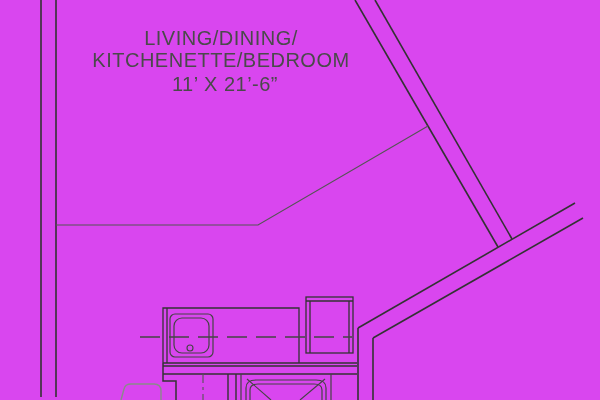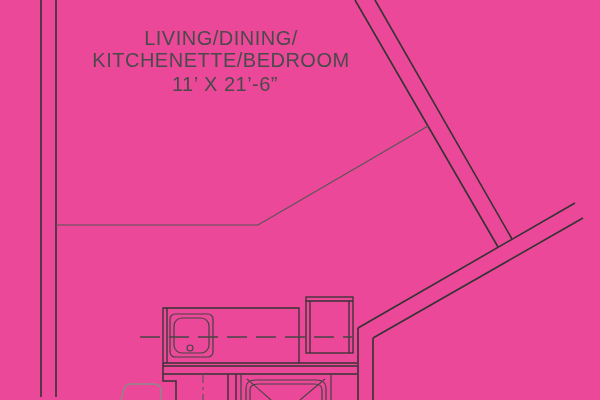--- a/index.html
+++ b/index.html
@@ -3,21 +3,21 @@
 <meta charset="utf-8">
 <style>
   html, body {
     margin: 0; padding: 0;
     background: #ffffff;
     font-family: "Liberation Sans", sans-serif;
   }
   #canvas {
     position: relative;
     width: 600px; height: 400px;
-    background: #ec4899;
+    background: #d946ef;
     overflow: hidden;
   }
   svg { display: block; }
   text.room-text {
     fill: #4a4a4a;
     font-family: "Liberation Sans", sans-serif;
     font-size: 20px;
     letter-spacing: 0.5px;
   }
 </style>

